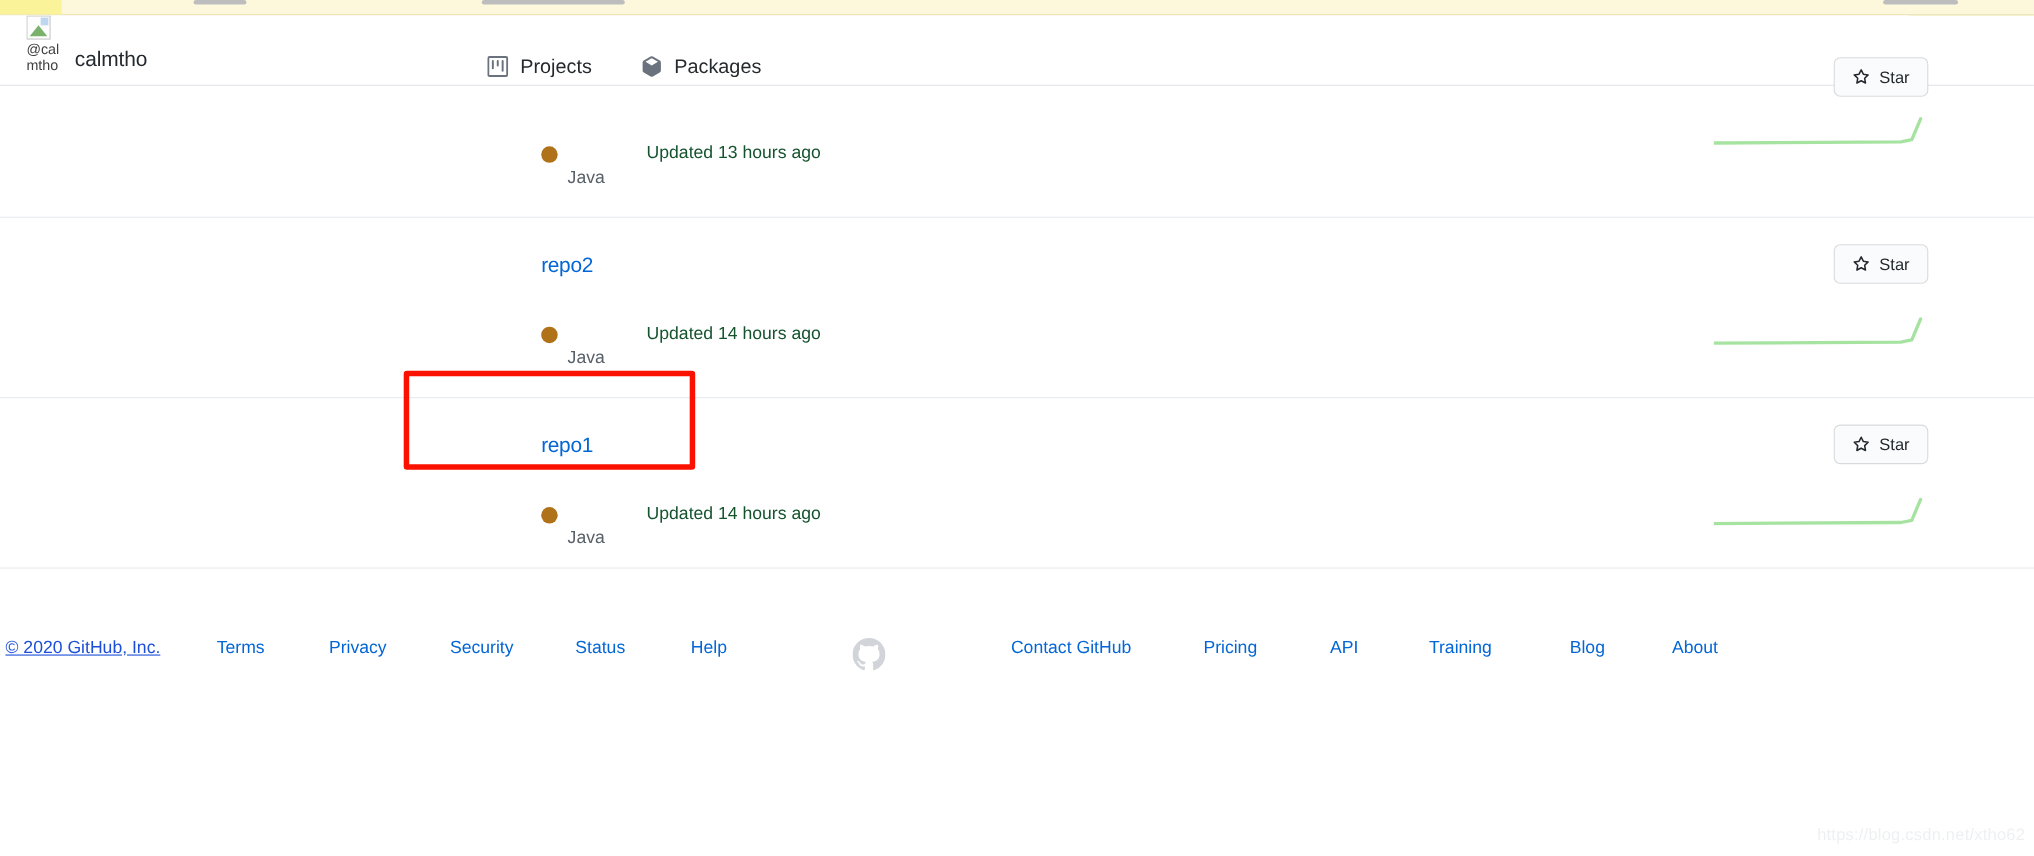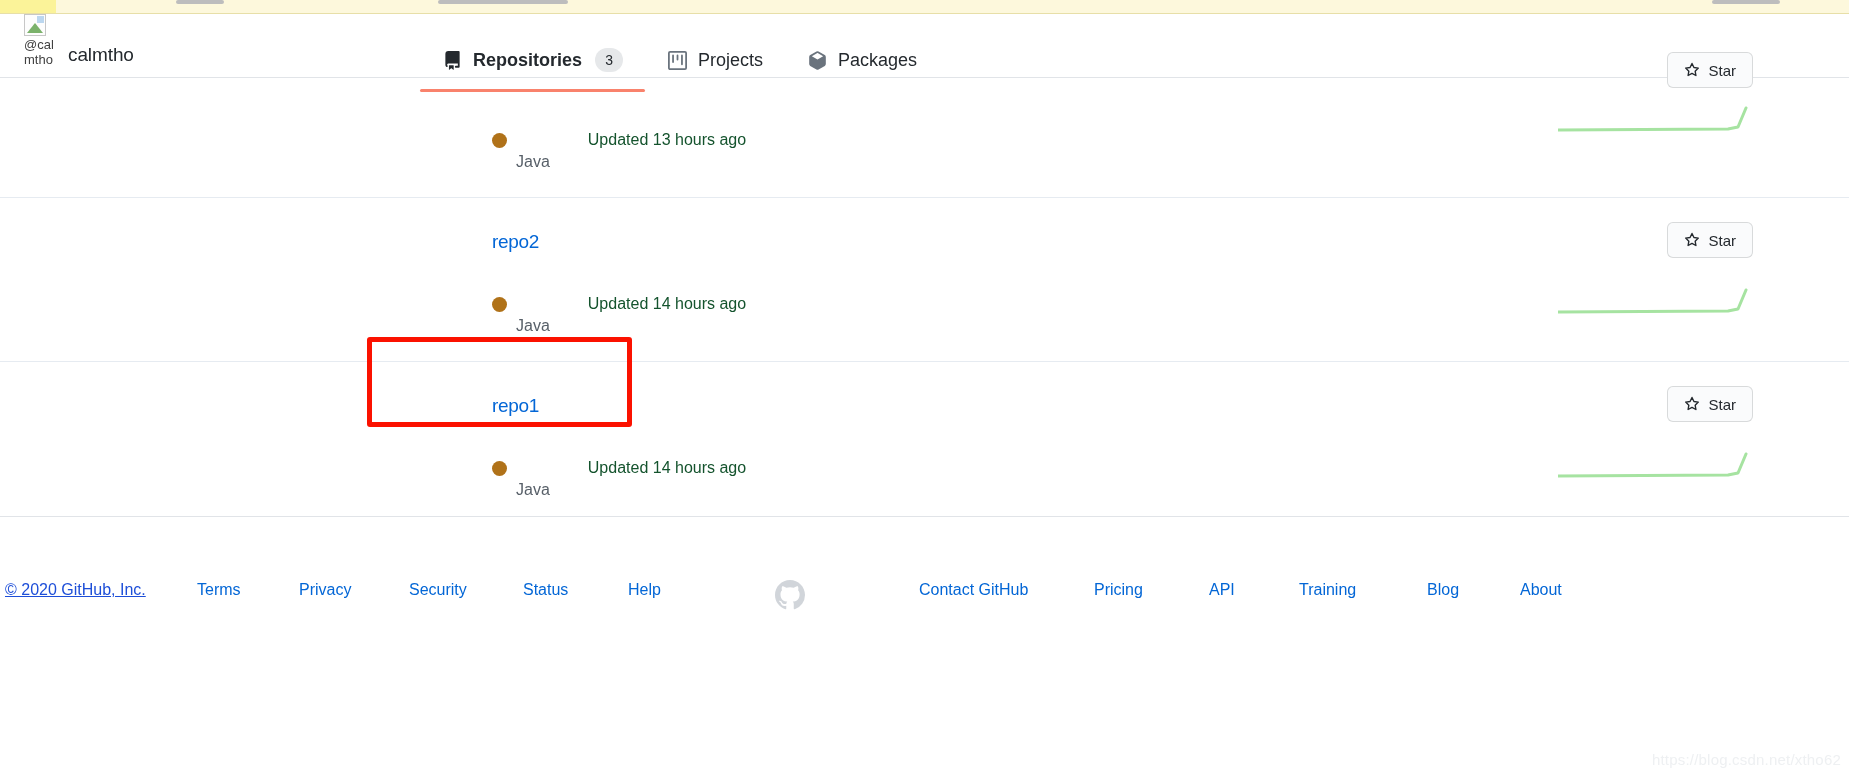--- a/index.html
+++ b/index.html
@@ -331,29 +331,20 @@
   <div class="broken-image">
     <span class="brk-glyph"></span>
     <span class="broken-alt">@calmtho</span>
   </div>
 
   <div class="profile-name">calmtho</div>
 
   <div class="nav-tabs">
 
 
-    <a class="nav-tab active" href="#">
-      <span class="tab-icon">
-        <svg width="19" height="19" viewBox="0 0 16 16" fill="currentColor" aria-hidden="true">
-          <path d="M2 2.5A2.5 2.5 0 014.5 0h8.75a.75.75 0 01.75.75v12.5a.75.75 0 01-.75.75h-2.5a.75.75 0 110-1.5h1.75v-2h-8a1 1 0 00-.714 1.7.75.75 0 01-1.072 1.05A2.495 2.495 0 012 11.5v-9zm10.5-1V9h-8c-.356 0-.694.074-1 .208V2.5a1 1 0 011-1h8zM5 12.25v3.25a.25.25 0 00.4.2l1.45-1.087a.25.25 0 01.3 0L8.6 15.7a.25.25 0 00.4-.2v-3.25a.25.25 0 00-.25-.25h-3.5a.25.25 0 00-.25.25z"></path>
-        </svg>
-      </span>
-      <span class="tab-label">Repositories</span>
-      <span class="tab-counter">3</span>
-    </a>
 
     <a class="nav-tab" href="#">
       <span class="tab-icon">
         <svg width="19" height="19" viewBox="0 0 16 16" fill="currentColor" aria-hidden="true">
           <path d="M1.75 0A1.75 1.75 0 000 1.75v12.5C0 15.216.784 16 1.75 16h12.5A1.75 1.75 0 0016 14.25V1.75A1.75 1.75 0 0014.25 0H1.75zM1.5 1.75a.25.25 0 01.25-.25h12.5a.25.25 0 01.25.25v12.5a.25.25 0 01-.25.25H1.75a.25.25 0 01-.25-.25V1.75zM11.75 3a.75.75 0 00-.75.75v7.5a.75.75 0 001.5 0v-7.5a.75.75 0 00-.75-.75zm-8.25.75a.75.75 0 011.5 0v5.5a.75.75 0 01-1.5 0v-5.5zM8 3a.75.75 0 00-.75.75v3.5a.75.75 0 001.5 0v-3.5A.75.75 0 008 3z"></path>
         </svg>
       </span>
       <span class="tab-label">Projects</span>
     </a>
 

